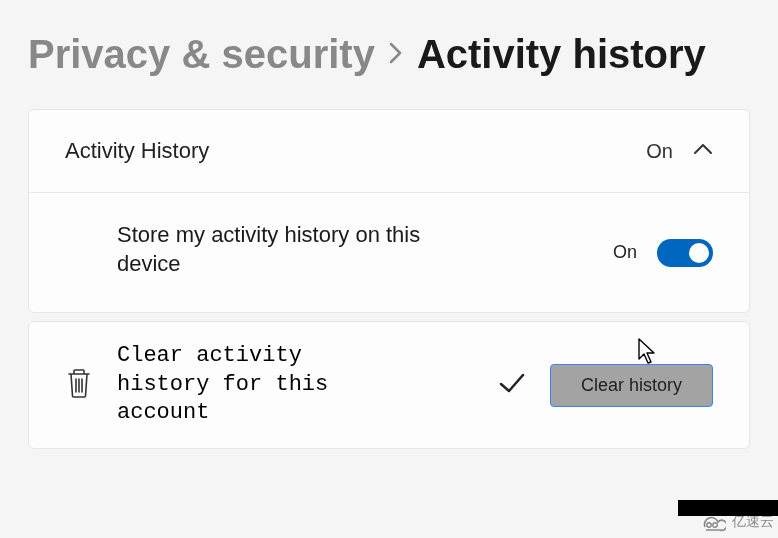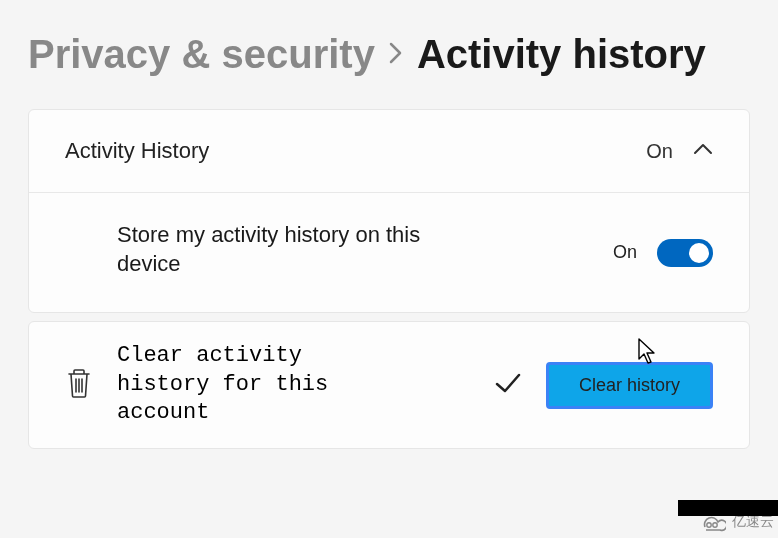--- a/index.html
+++ b/index.html
@@ -60,21 +60,21 @@
       padding: 20px 36px;
       display: flex;
       align-items: center;
       gap: 24px;
     }
     .trash { width: 28px; height: 32px; flex: 0 0 auto; }
     .clear-title { font-size: 22px; color: #000000; line-height: 1.3; max-width: 280px; font-family: Liberation Mono, monospace; }
     .spacer { flex: 1; }
     .check { width: 28px; height: 22px; }
     .clear-btn {
-      border: 3px solid #3b82f6; background: #0ea5e9; border-radius: 4px;
+      border: 1px solid #3b82f6; background: #a3a3a3; border-radius: 4px;
       padding: 10px 30px; font-size: 18px; color: #222; cursor: pointer;
     }
     .cursor { position: absolute; left: 638px; top: 338px; pointer-events: none; }
     .watermark {
       position: absolute; right: 4px; bottom: 6px;
       display: flex; align-items: center; gap: 6px;
       font-size: 14px; color: #888; margin-top: 19px;
     }
     .watermark .bar {
       position: absolute; right: -4px; top: -12px;

